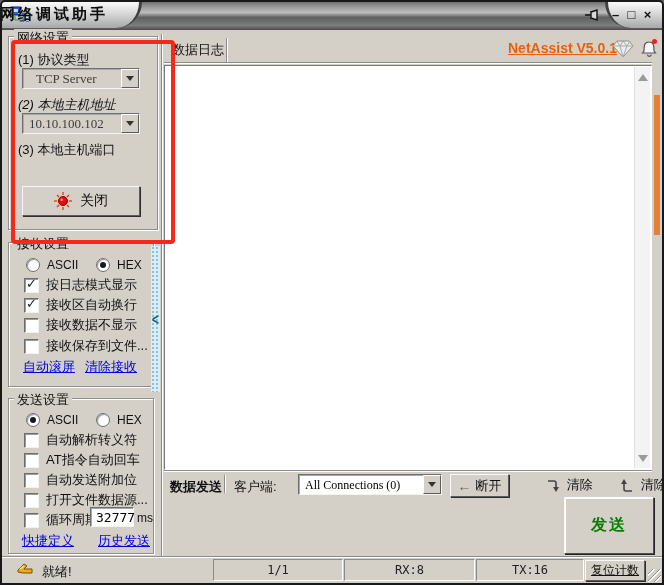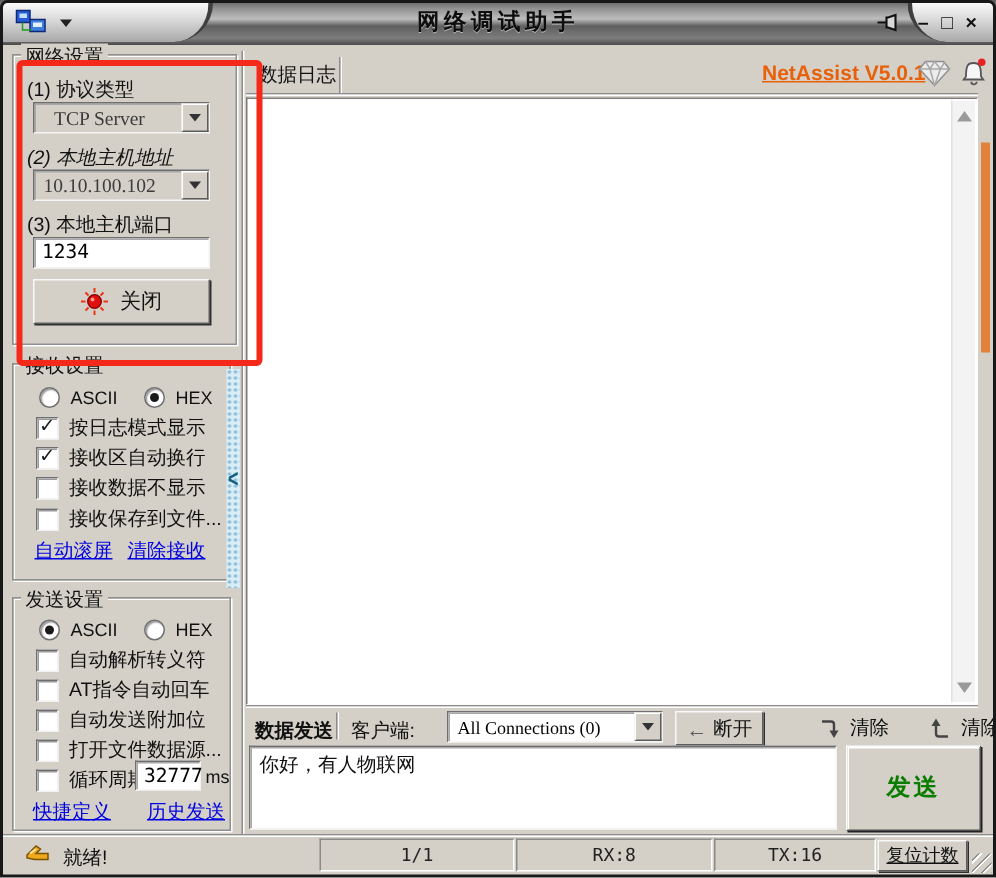--- a/index.html
+++ b/index.html
@@ -9,21 +9,21 @@
   .abs{position:absolute;}
   .frame{position:absolute;inset:0;border:2px solid #181818;border-radius:5px 5px 0 0;pointer-events:none;z-index:60;}
 
   
   .titlebar{position:absolute;left:0;top:0;width:664px;height:30px;
     background:linear-gradient(180deg,#5c5c5c 0%,#8f8f8f 18%,#bdbdbd 42%,#5f5f5f 58%,#7d7d7d 85%,#4a4a4a 100%);}
   .cap{position:absolute;top:1px;height:27px;background:linear-gradient(180deg,#fdfdfd 0%,#d9d9d9 45%,#a8a8a8 100%);}
   .cap-left{left:1px;width:138px;border-radius:3px 0 26px 0;border-right:3px solid #3f3f3f;}
   .cap-right{right:1px;width:58px;border-radius:0 3px 0 26px;border-left:3px solid #3f3f3f;
     display:flex;align-items:center;justify-content:flex-end;gap:1px;padding-right:8px;box-sizing:border-box;}
-  .win-title{position:absolute;left:0;top:5px;width:664px;text-align:center;
+  .win-title{position:absolute;left:0;top:5px;width:664px;
     font-weight:bold;font-size:15px;letter-spacing:3px;color:#0d0d0d;text-shadow:0 1px 0 #bbb;}
   .ctrl-btn{width:15px;text-align:center;font-weight:bold;font-size:13px;color:#111;cursor:default;line-height:15px;}
   .menu-caret{width:0;height:0;border-left:4px solid transparent;border-right:4px solid transparent;border-top:5px solid #222;}
 
   
   .group{position:absolute;border:1px solid #8f8f8f;box-shadow:1px 1px 0 #fff, inset 1px 1px 0 #fff;}
   .group-label{position:absolute;background:#d4d0c8;padding:0 3px;font-size:13px;color:#111;}
 
   .etched-h{border-top:1px solid #8c8c8c;border-bottom:1px solid #fff;height:0;}
   .etched-v{border-left:1px solid #8c8c8c;border-right:1px solid #fff;width:0;}
@@ -132,21 +132,20 @@
 
   <div class="abs" style="left:18px;top:96px;font-style:italic;">(2) 本地主机地址</div>
   <div class="combo abs" style="left:22px;top:113px;width:118px;height:21px;box-sizing:border-box;">
     <div class="val">10.10.100.102</div>
     <div class="drop">
         <div class="tri-down"></div>
       </div>
   </div>
 
   <div class="abs" style="left:18px;top:141px;">(3) 本地主机端口</div>
-  <div class="edit abs" style="left:22px;top:158px;width:118px;height:21px;">1234</div>
 
   <div class="raised abs" style="left:22px;top:186px;width:116px;height:28px;display:flex;align-items:center;justify-content:center;gap:8px;cursor:pointer;">
     <svg width="18" height="18">
       <g stroke="#f03010" stroke-width="1.3">
         <line x1="9" y1="0" x2="9" y2="3"></line>
           <line x1="9" y1="15" x2="9" y2="18"></line>
         <line x1="0" y1="9" x2="3" y2="9"></line>
           <line x1="15" y1="9" x2="18" y2="9"></line>
         <line x1="3" y1="3" x2="5" y2="5"></line>
           <line x1="13" y1="13" x2="15" y2="15"></line>
@@ -272,23 +271,20 @@
     <span class="opt-label" style="margin-left:3px;">清除</span>
   </div>
   <div class="row" style="left:620px;top:476px;cursor:pointer;">
     <svg width="14" height="15" style="vertical-align:middle;">
       <path d="M12 13 h-6 q-2 0 -2 -2 v-5" fill="none" stroke="#444" stroke-width="1.6"></path>
       <polygon points="1,6 7,6 4,1" fill="#444"></polygon>
     </svg>
     <span class="opt-label" style="margin-left:3px;">清除</span>
   </div>
 
-  <div class="sunken abs" style="left:166px;top:497px;width:392px;height:56px;padding:3px 6px;box-sizing:border-box;">
-    <span>你好，有人物联网</span>
-  </div>
 
   <div class="send-btn">发送</div>
 
   <div class="abs etched-h" style="left:2px;top:556px;width:660px;"></div>
 
   <svg class="abs" style="left:15px;top:561px;" width="20" height="16">
     <path d="M3 9 l6 -6 l3 2 l-3 3 h8 v4 h-9 l-5 -1 z" fill="#f0a81c" stroke="#7a5200" stroke-width="1"></path>
     <path d="M5 8 l4 -3" stroke="#ffe49a" stroke-width="1.4" fill="none"></path>
   </svg>
   <div class="abs statusbar-text" style="left:42px;top:563px;">就绪!</div>

